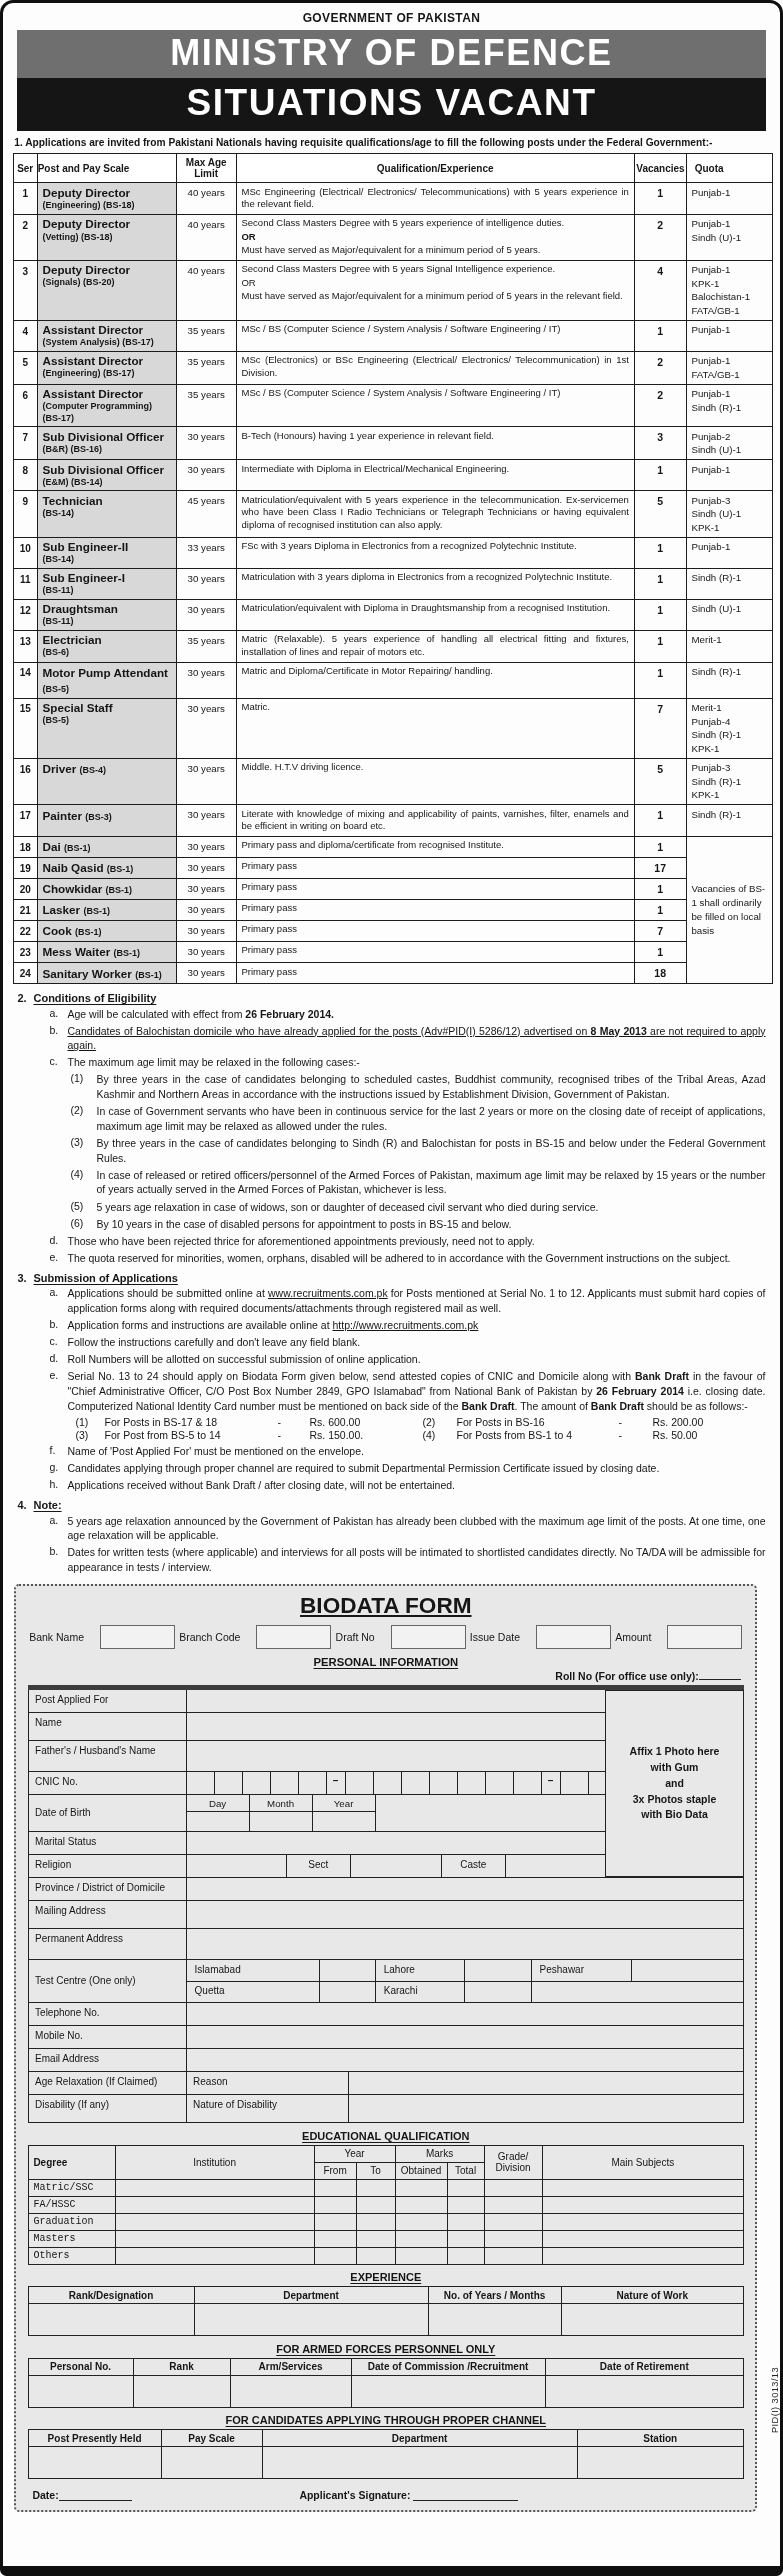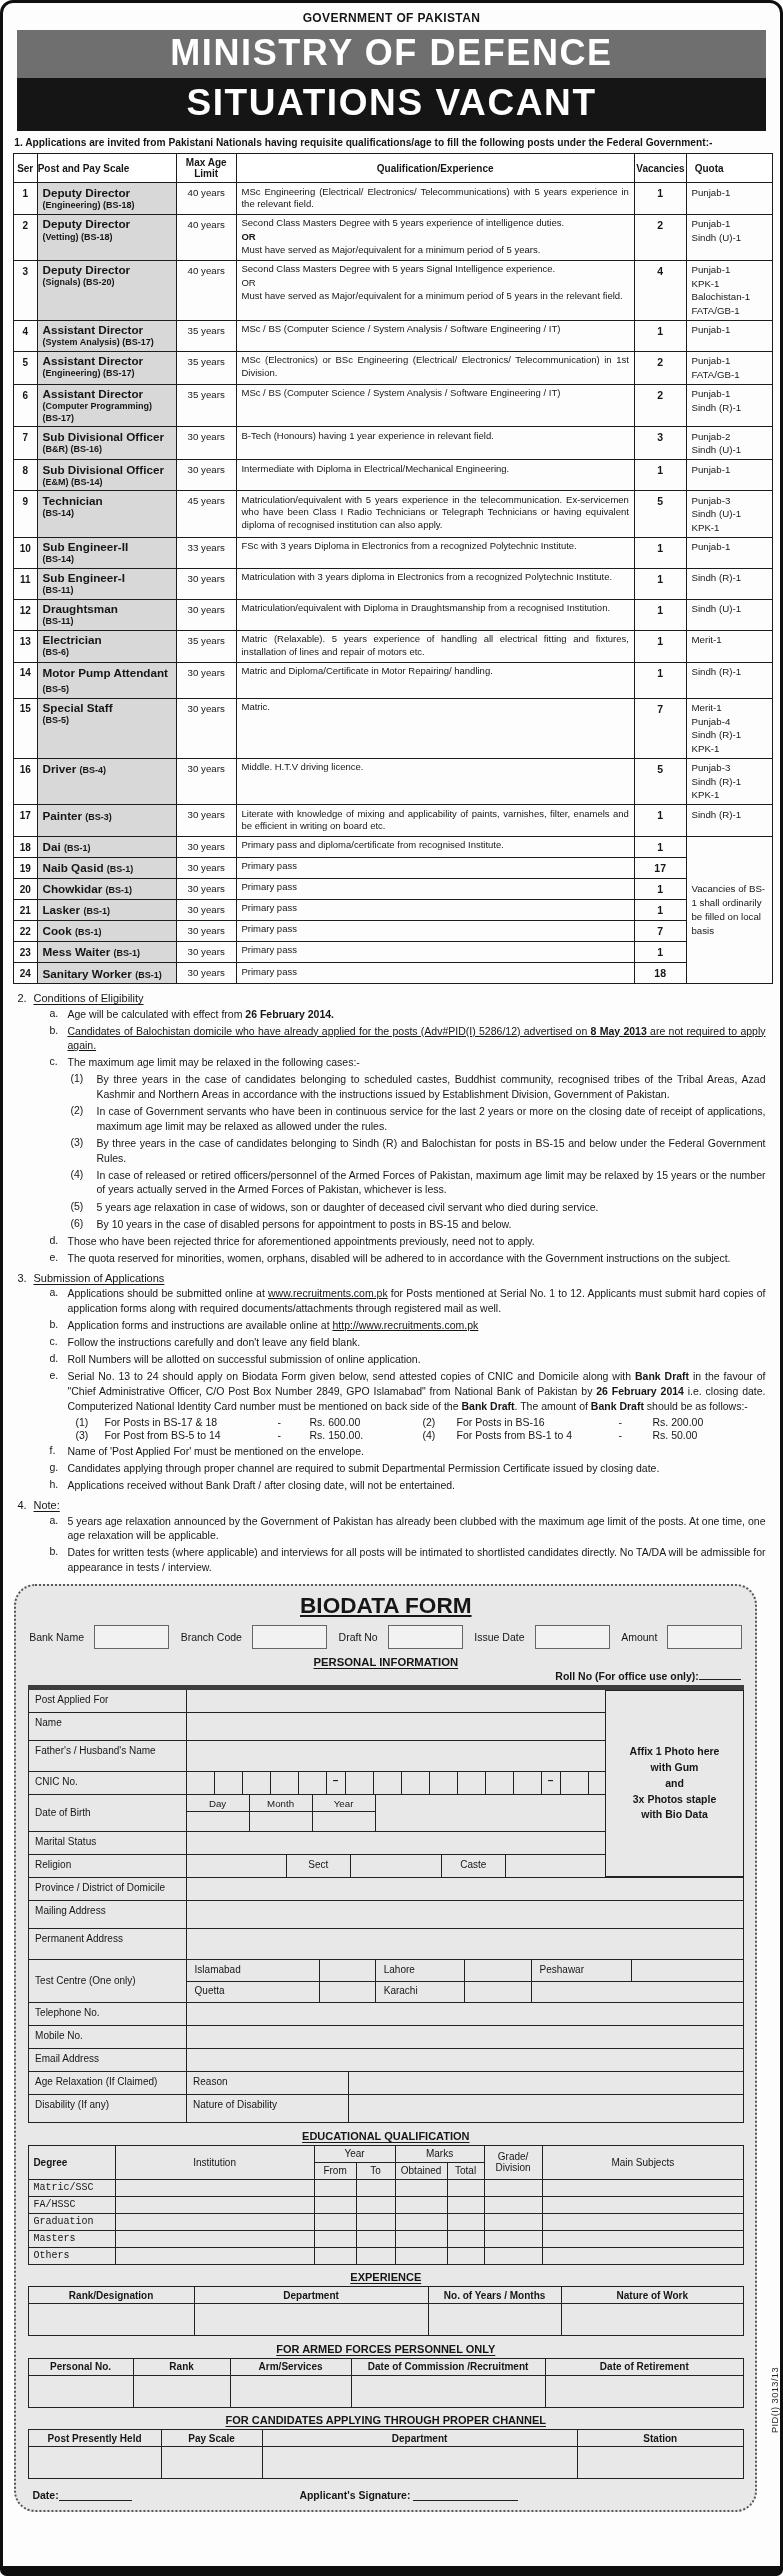--- a/index.html
+++ b/index.html
@@ -21,41 +21,41 @@
   .pname{font-weight:bold;font-size:11.7px;line-height:1.2;}
   .pscale{font-weight:bold;font-size:9px;line-height:1.25;}
   td.age{font-size:9.7px;text-align:center;padding-top:4px;}
   td.qual{font-size:9.5px;line-height:1.32;text-align:justify;}
   td.qual .qline{margin:0 0 0.8px 0;}
   td.vac{text-align:center;font-weight:bold;font-size:10.5px;padding-top:4px;}
   td.quota{font-size:9.7px;line-height:1.4;}
   td.quota-note{vertical-align:middle;font-size:9.7px;line-height:1.45;}
   
   .sections{margin:8px 4.8px 4.8px 4.8px;}
-  .sec-head{font-size:11px;font-weight:normal;margin:6.5px 0 2.4px;}
+  .sec-head{font-size:11px;font-weight:bold;margin:6.5px 0 2.4px;}
   .sec-head .num{display:inline-block;min-width:16px;}
   .sec-head u{text-underline-offset:1.6px;}
   .items{margin-left:32px;}
   .item{display:flex;margin:2.4px 0;}
   .item-label{width:18px;flex:none;font-size:10.5px;}
   .item-text{flex:1;font-size:10.5px;line-height:1.4;text-align:justify;}
   .subs{margin:1.6px 0 1.6px 21px;}
   .sub{display:flex;margin:2.4px 0;}
   .sub-label{width:26px;flex:none;font-size:10.5px;}
   .fee{display:flex;margin:1.6px 0 1.6px 26px;font-size:10.5px;}
   .f-l{width:29px;flex:none;}.f-t{width:173px;flex:none;}.f-d{width:32px;flex:none;text-align:left;}
   .f-a{width:113px;flex:none;}.f-l2{width:34px;flex:none;}.f-t2{width:162px;flex:none;}
   .f-d2{width:34px;flex:none;}.f-a2{flex:1;}
   
-  .bio{position:relative;margin:9.7px 13px 4.8px 1.6px;border:2px dotted #555;border-radius:21px;
+  .bio{position:relative;margin:9.7px 13px 4.8px 1.6px;border:2px dotted #555;border-radius:5px;
        background:var(--form-bg);padding:3.2px 11.3px 9.7px 11.3px;font-size:10px;}
   .bio-title{text-align:center;font-size:22.6px;font-weight:bold;margin:3.2px 0 6.5px;}
   .bio-title u{text-underline-offset:2.4px;}
   .bank-row{display:flex;align-items:center;justify-content:space-between;margin:1.6px 1.6px 6.5px 1.6px;}
-  .bank-field{display:flex;align-items:center;gap:10px;font-size:10.5px;}
+  .bank-field{display:flex;align-items:center;gap:16px;font-size:10.5px;}
   .bank-box{width:73px;height:22px;border:1.6px solid #666;background:#f2f2f2;}
   .pi-head{text-align:center;font-weight:bold;font-size:11.3px;}
   .pi-head u{text-underline-offset:1.6px;}
   .roll{text-align:right;font-weight:bold;font-size:10.5px;margin:1.6px 3.2px 3.2px 0;}
   .blank-line{display:inline-block;width:42px;border-bottom:1.2px solid #222;height:9.7px;}
   .pinfo{display:flex;border-top:5.7px solid #3d3d3d;margin-top:1.6px;}
   .pinfo-left{flex:1;border-left:1.2px solid #222;}
   .photo{width:139px;flex:none;border:1.2px solid #222;border-left-width:1.6px;display:flex;align-items:center;
          justify-content:center;text-align:center;font-weight:bold;font-size:10.5px;line-height:1.5;
          white-space:pre-line;padding:4.8px;box-sizing:border-box;}

